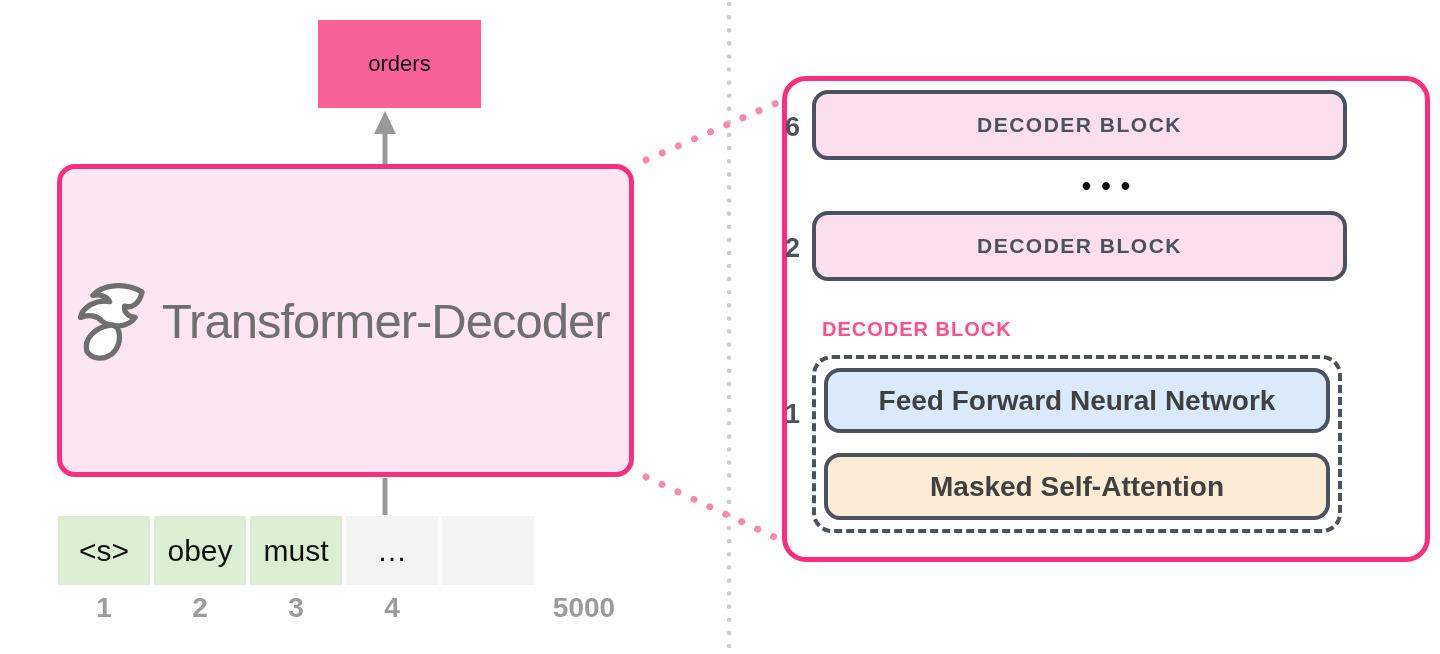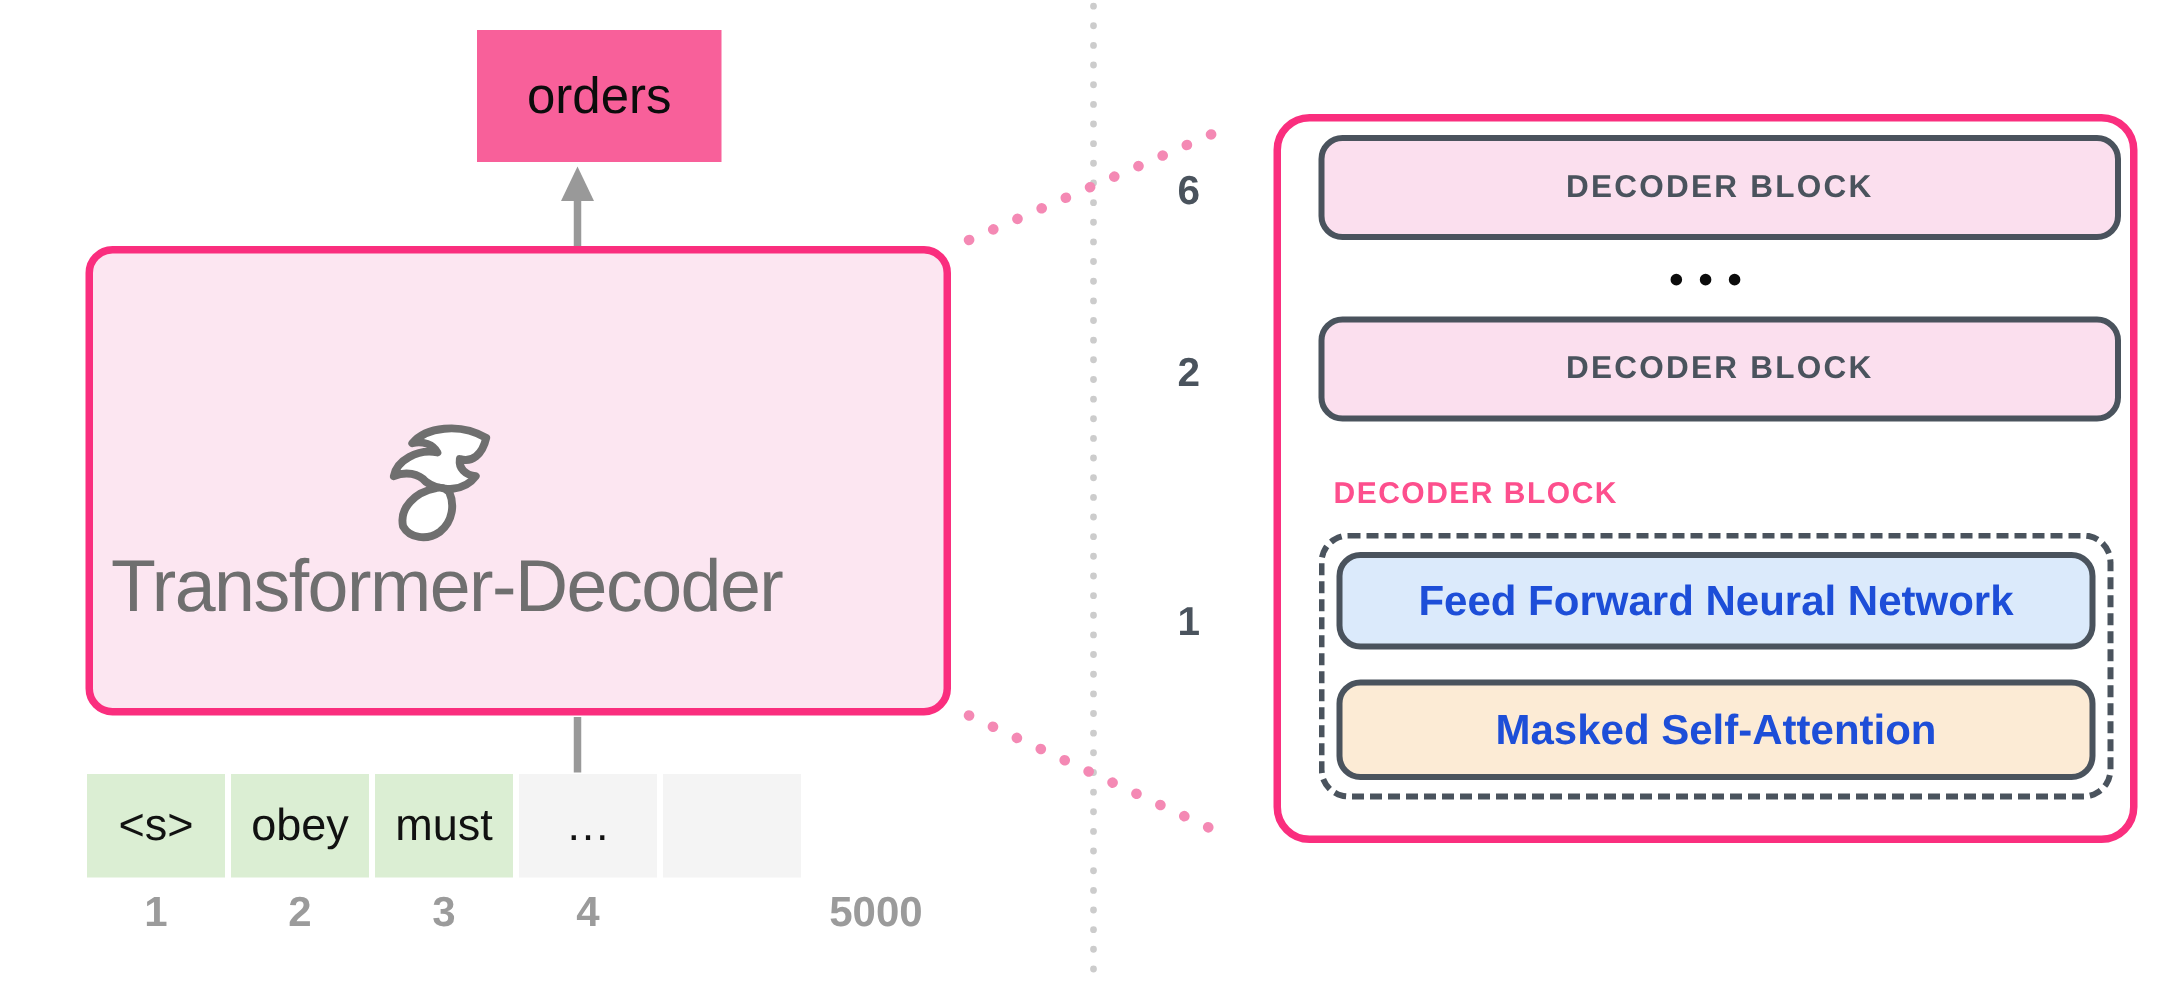--- a/index.html
+++ b/index.html
@@ -6,45 +6,45 @@
   .canvas{
     position:relative;width:1440px;height:654px;background:#ffffff;
     font-family:"Liberation Sans",sans-serif;overflow:hidden;
   }
   .overlay{position:absolute;left:0;top:0;width:1440px;height:654px;pointer-events:none;}
 
   
   .orders-box{
     position:absolute;left:318px;top:20px;width:163px;height:88px;
     background:#F8609A;display:flex;align-items:center;justify-content:center;
-    font-size:34px;color:#0c0c0c;
+    font-size:22px;color:#0c0c0c;
   }
   .model-box{
     position:absolute;left:57px;top:164px;width:577px;height:313px;
     background:#FCE6F1;border:5px solid #FA2E7E;border-radius:18px;box-sizing:border-box;
   }
-  .logo-row{position:absolute;left:8px;top:110px;display:flex;align-items:center;flex-direction:column;}
+  .logo-row{position:absolute;left:8px;top:110px;display:flex;align-items:center;}
   .flame{width:88px;height:84px;flex:0 0 auto;}
   .model-name{
     font-size:49px;font-weight:300;color:#6F6F6F;letter-spacing:-1px;
     margin-left:4px;white-space:nowrap;
   }
   .token-row{position:absolute;left:58px;top:516px;display:flex;gap:4px;}
   .token{
     width:92px;height:69px;display:flex;align-items:center;justify-content:center;
     font-size:30px;color:#111;
   }
   .token.green{background:#DBEED3;}
   .token.gray{background:#F4F4F4;}
   .index-row{position:absolute;left:58px;top:592px;display:flex;gap:4px;}
   .index{width:92px;text-align:center;font-size:28px;font-weight:bold;color:#9B9B9B;}
 
   
   .stack-box{
-    position:absolute;left:849px;top:76px;width:576px;height:486px;
+    position:absolute;left:782px;top:76px;width:648px;height:486px;
     border:5px solid #FA2E7E;border-radius:24px;background:#fff;box-sizing:border-box;
   }
   .dblock{
     position:absolute;left:25px;width:535px;height:70px;
     background:#FBDFEE;border:4px solid #4A535D;border-radius:16px;box-sizing:border-box;
     display:flex;align-items:center;justify-content:center;
     font-size:21px;font-weight:bold;letter-spacing:1.5px;color:#4A535D;
   }
   .dblock.b6{top:9px;}
   .dblock.b2{top:130px;}
@@ -57,21 +57,21 @@
     font-size:20px;font-weight:bold;letter-spacing:1px;color:#FD4F8D;
   }
   .dashed-box{
     position:absolute;left:25px;top:274px;width:530px;height:178px;
     border:4px dashed #4A535D;border-radius:20px;box-sizing:border-box;
   }
   .inner-block{
     position:absolute;left:8px;width:506px;
     border:4px solid #4A535D;border-radius:16px;box-sizing:border-box;
     display:flex;align-items:center;justify-content:center;
-    font-size:28px;font-weight:bold;color:#1d4ed8;
+    font-size:28px;font-weight:bold;color:#404040;
   }
   .inner-block.ffnn{top:9px;height:65px;background:#DBEAFB;}
   .inner-block.msa{top:94px;height:67px;background:#FCEBD5;text-align:right;}
   .layer-num{
     position:absolute;width:44px;text-align:right;
     font-size:27px;font-weight:bold;color:#4A535D;
   }
   .layer-num.n6{left:756px;top:112px;}
   .layer-num.n2{left:756px;top:233px;}
   .layer-num.n1{left:756px;top:399px;}

